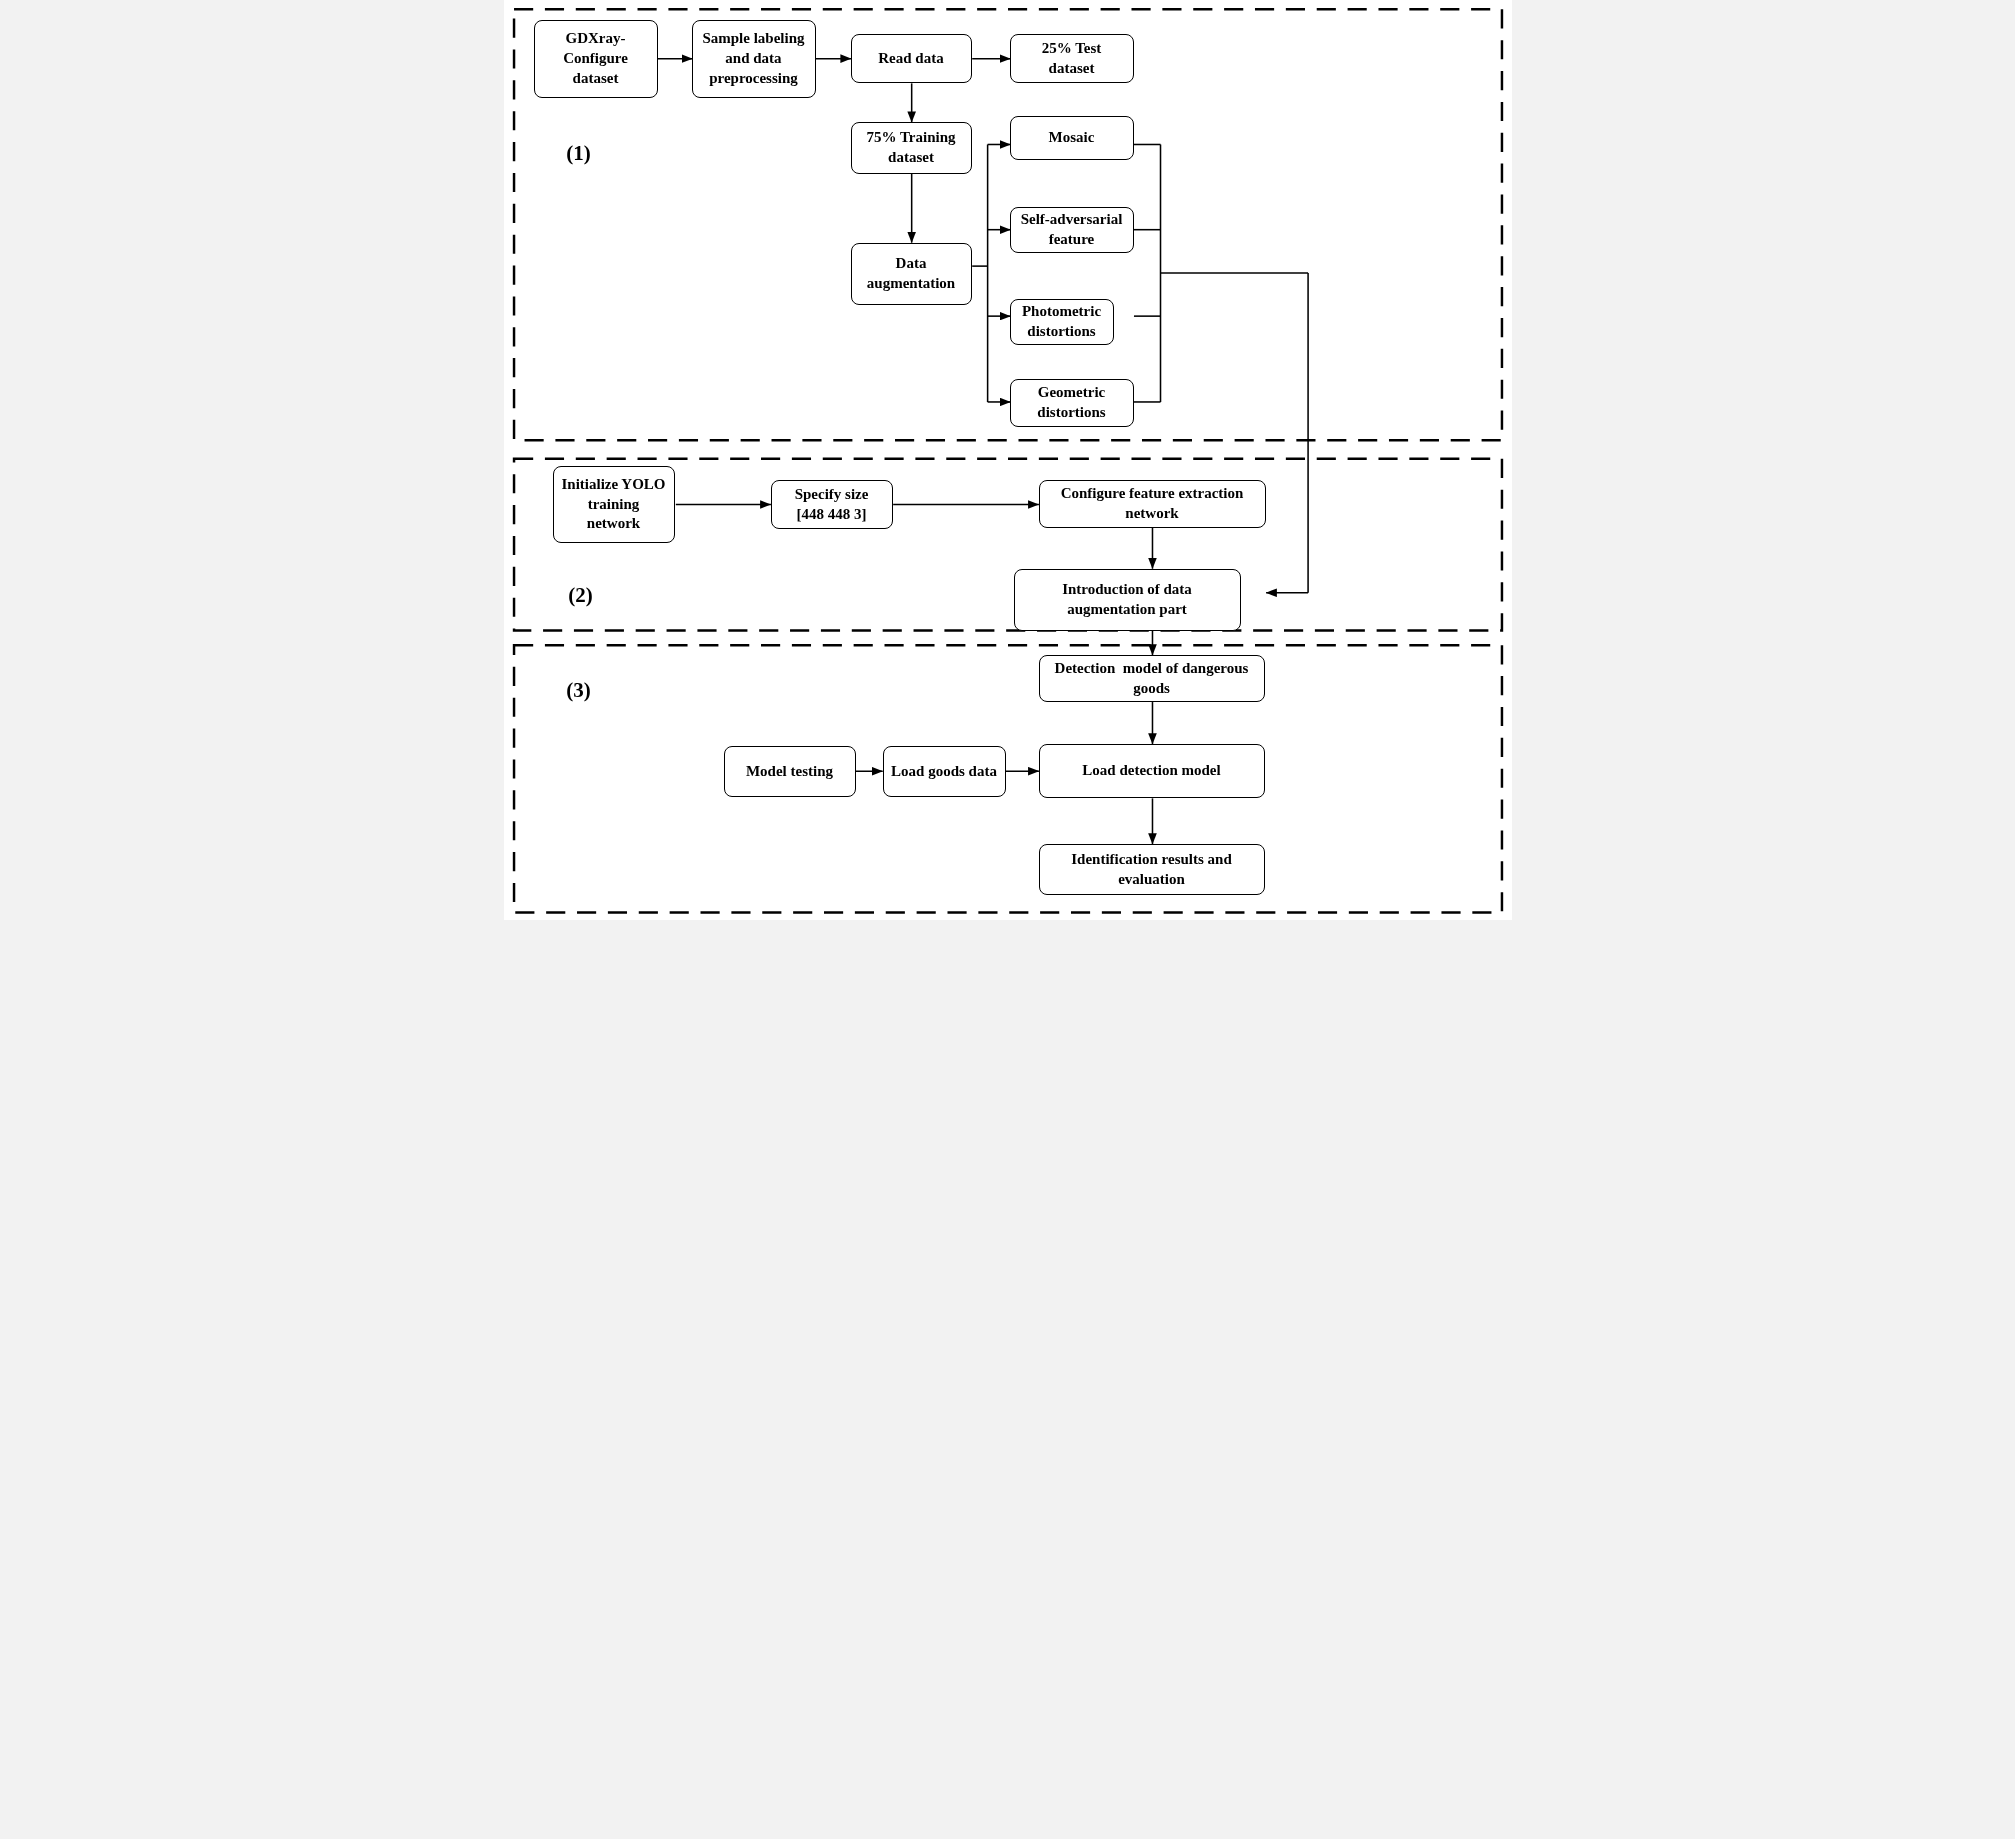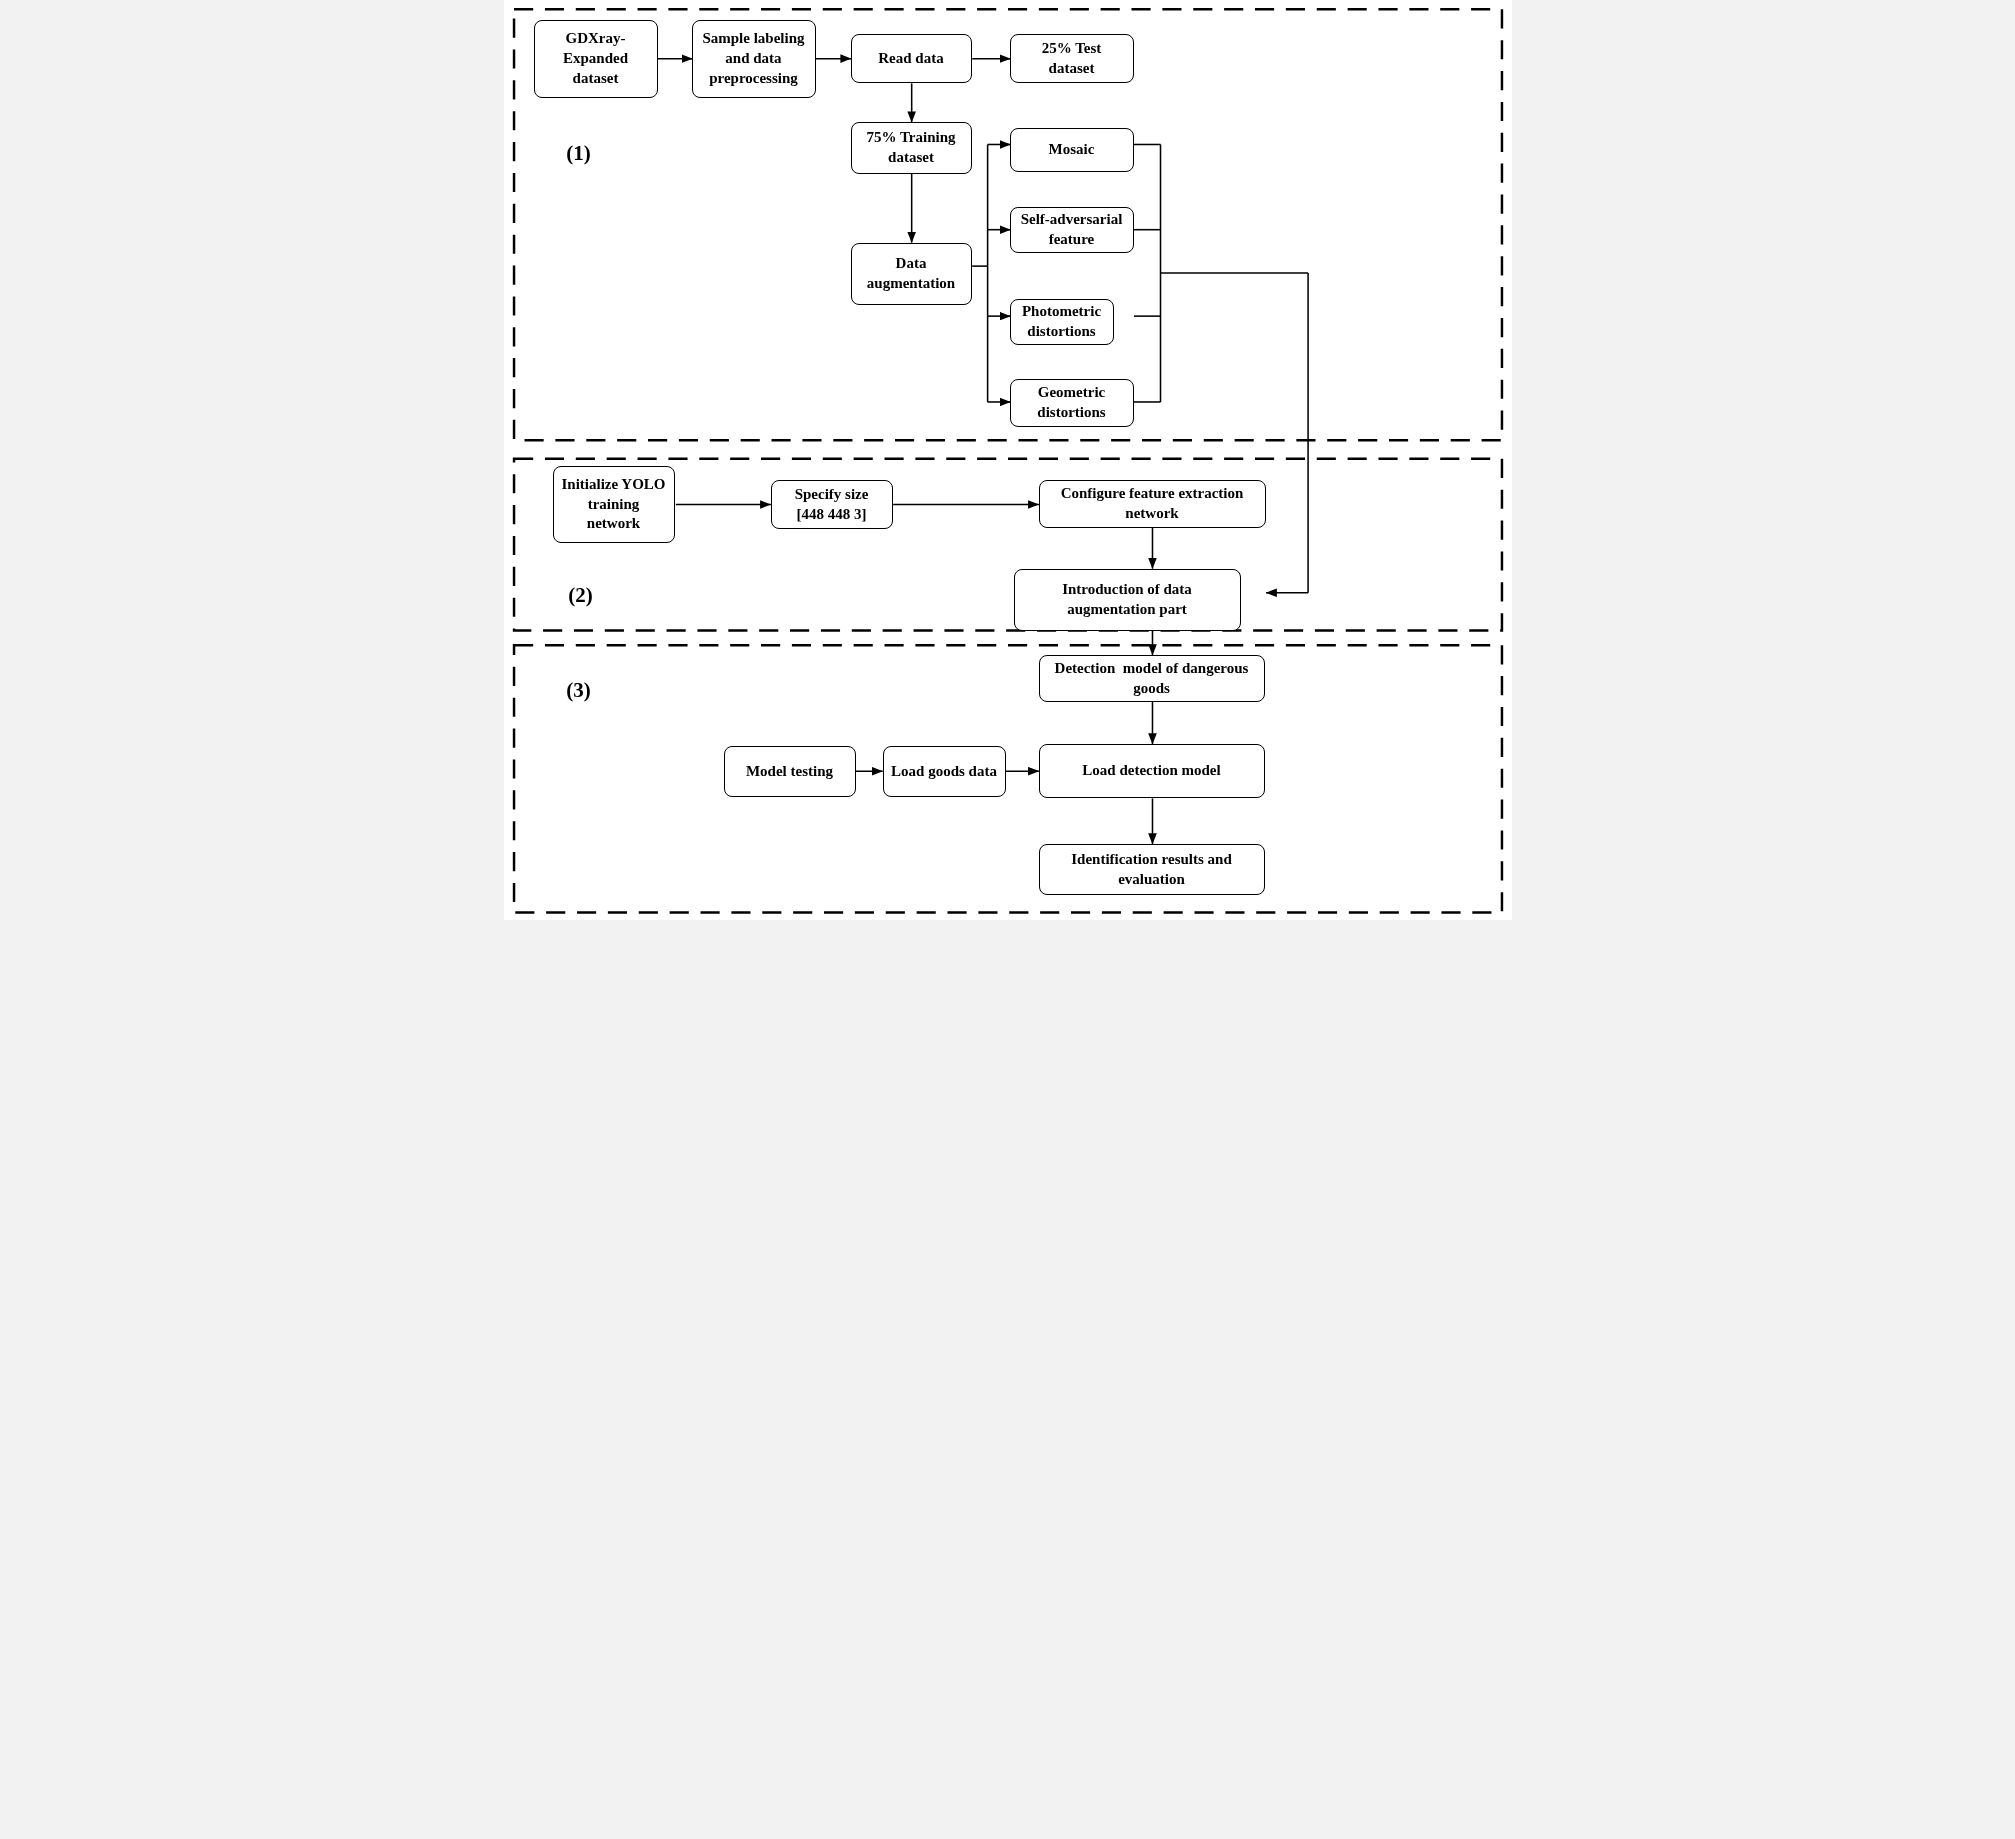--- a/index.html
+++ b/index.html
@@ -92,31 +92,31 @@
     <line x1="1050" y1="1293" x2="1050" y2="1367" stroke-width="2.5" marker-end="url(#ah)"></line>
     <line x1="550" y1="1249" x2="613" y2="1249" stroke-width="2.5" marker-end="url(#ah)"></line>
     <line x1="812" y1="1249" x2="866" y2="1249" stroke-width="2.5" marker-end="url(#ah)"></line>
   </svg>
 
   <div class="seclabel" style="left:75px;top:153px">(1)</div>
   <div class="seclabel" style="left:77px;top:595px">(2)</div>
   <div class="seclabel" style="left:75px;top:690px">(3)</div>
 
   <div class="node" style="left:30px;top:20px;width:124px;height:78px">GDXray-
-Expanded
+Configure
 dataset</div>
   <div class="node" style="left:188px;top:20px;width:124px;height:78px">Sample labeling
 and data
 preprocessing</div>
   <div class="node" style="left:347px;top:34px;width:121px;height:49px">Read data</div>
   <div class="node" style="left:506px;top:34px;width:124px;height:49px">25% Test
 dataset</div>
   <div class="node" style="left:347px;top:122px;width:121px;height:52px">75% Training
 dataset</div>
-  <div class="node" style="left:506px;top:128px;width:124px;height:44px">Mosaic</div>
+  <div class="node" style="left:506px;top:116px;width:124px;height:44px">Mosaic</div>
   <div class="node" style="left:347px;top:243px;width:121px;height:62px">Data
 augmentation</div>
   <div class="node" style="left:506px;top:207px;width:124px;height:46px">Self-adversarial
 feature</div>
   <div class="node" style="left:506px;top:299px;width:104px;height:46px">Photometric
 distortions</div>
   <div class="node" style="left:506px;top:379px;width:124px;height:48px">Geometric
 distortions</div>
 
   <div class="node" style="left:49px;top:466px;width:122px;height:77px">Initialize YOLO

